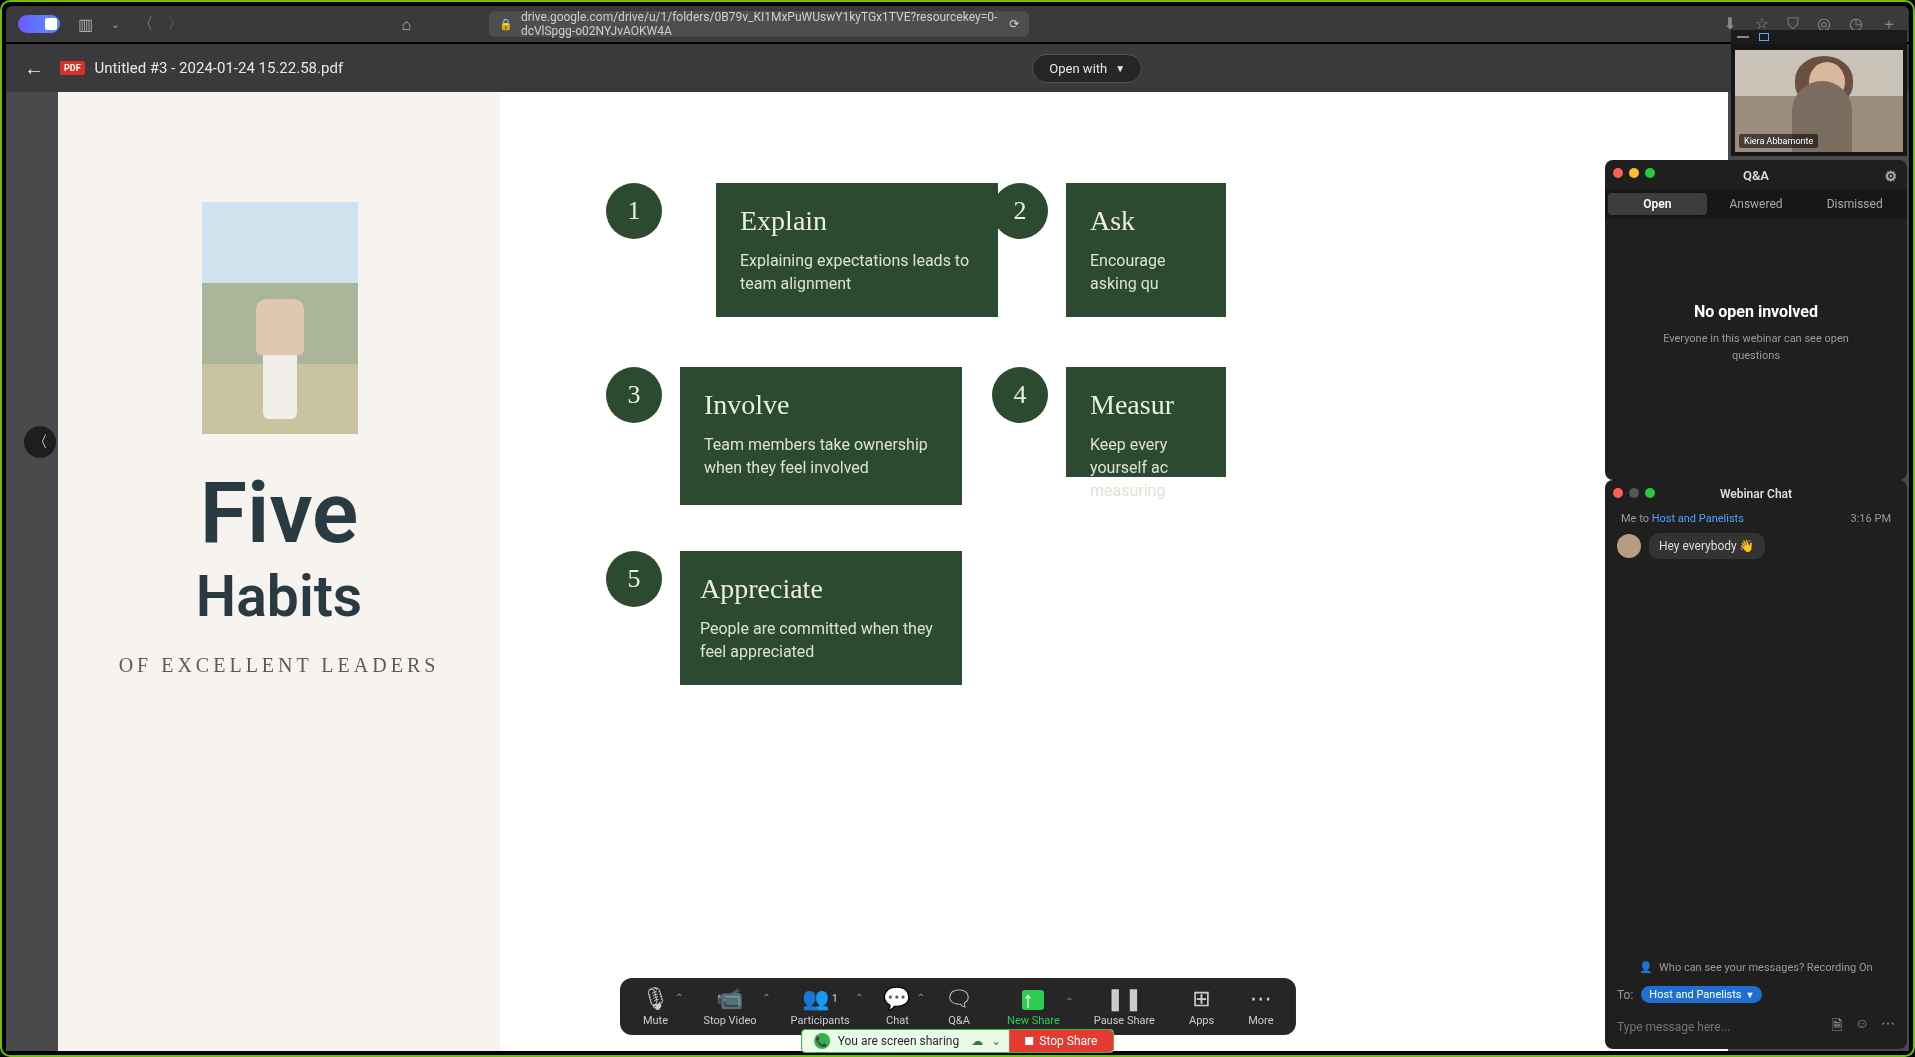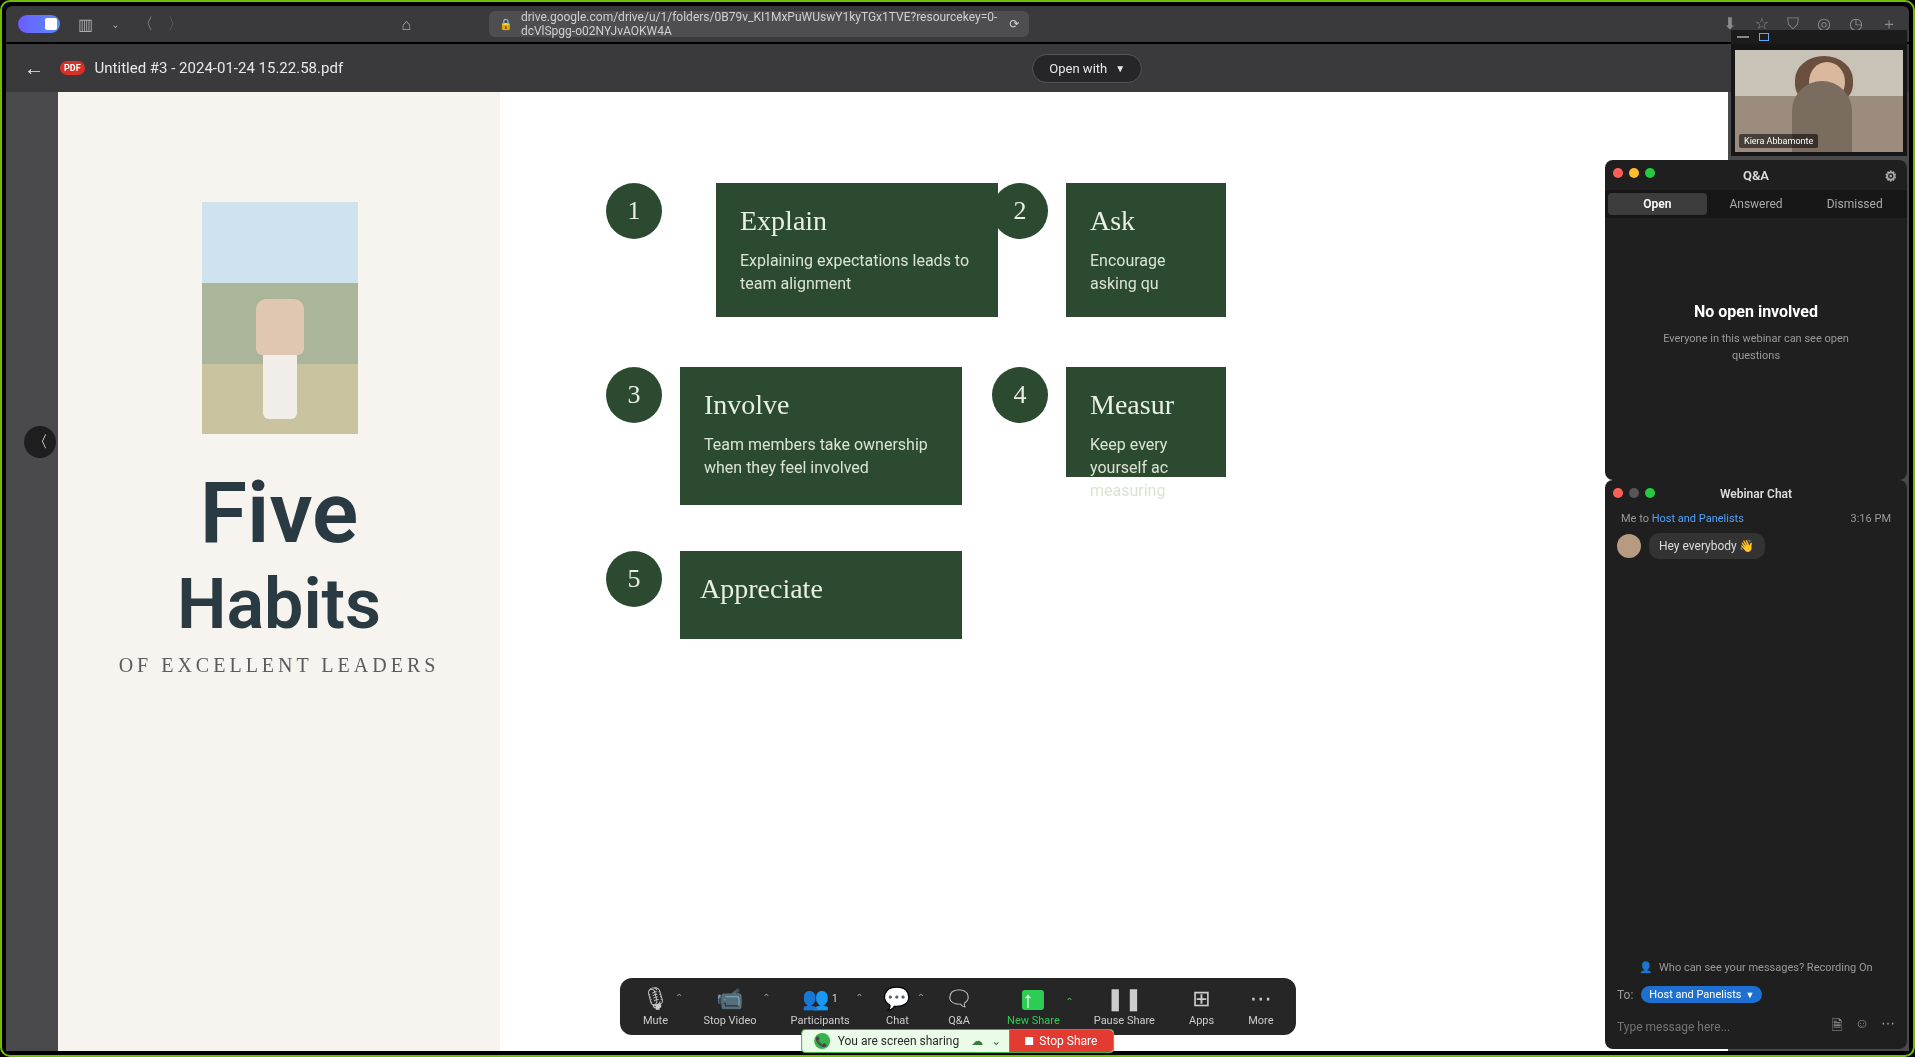--- a/index.html
+++ b/index.html
@@ -14,35 +14,35 @@
 .pill-dot{width:12px;height:12px;background:#fff;border-radius:2px;}
 .tb-icon{color:#aaa;font-size:16px;}
 .nav-arrows{display:flex; gap:14px; color:#9a9a9a;}
 .url-wrap{flex:0 0 540px; margin-left:60px; background:#4e4e50; height:26px; border-radius:6px; display:flex; align-items:center; padding:0 10px; gap:8px; color:#cfcfcf; font-size:12px;}
 .url-wrap .lock{font-size:11px;}
 .right-icons{margin-left:auto; display:flex; gap:18px; color:#8a8a8a; font-size:16px;}
 
 
 .drive-header{position:absolute; top:44px; left:6px; right:6px; height:48px; background:#3a3a3c; display:flex; align-items:center; padding:0 18px; color:#e8e8e8;}
 .back-arrow{font-size:20px; margin-right:16px;}
-.pdf-badge{background:#d93025; color:#fff; font-size:9px; font-weight:700; padding:2px 4px; border-radius:7px; margin-right:10px;}
+.pdf-badge{background:#d93025; color:#fff; font-size:9px; font-weight:700; padding:2px 4px; border-radius:2px; margin-right:10px;}
 .openwith{margin:0 auto; background:#262628; border:1px solid #555; border-radius:18px; padding:6px 16px; font-size:13px; display:flex; align-items:center; gap:8px;}
 .drive-right{display:flex; gap:24px; font-size:20px; color:#ddd;}
 
 
 .doc-area{position:absolute; top:92px; left:6px; right:6px; bottom:6px; background:#4a4a4c; overflow:hidden;}
 .page{position:absolute; top:0; left:52px; width:1670px; height:100%; background:#fff;}
 .sidebar{position:absolute; left:0; top:0; width:442px; height:100%; background:#f7f3ee;}
 .photo{position:absolute; left:144px; top:110px; width:156px; height:232px; background:linear-gradient(#cfe3ef 0 35%, #aab59a 35% 70%, #c9c49f 70%);}
 .hand{position:absolute; left:50%; top:42%; transform:translateX(-50%); width:60px; height:120px;}
 .hand .palm{width:48px;height:56px;background:#e0c7b2;border-radius:10px 10px 6px 6px;margin:0 auto;position:relative;}
 .hand .wrist{width:34px;height:70px;background:#f1eee9;margin:-6px auto 0;border-radius:6px;}
 .title-big{position:absolute; left:0; right:0; top:370px; text-align:center; font-family:Georgia,serif; color:#2a3a42;}
 .title-big .l1{font-size:86px; font-weight:600;}
-.title-big .l2{font-size:70px; font-weight:600;}
+.title-big .l2{font-size:57px; font-weight:600;}
 .subtitle{position:absolute; left:0; right:0; top:562px; text-align:center; letter-spacing:4px; color:#5b5b5b; font-size:20px; font-family:Georgia,serif;}
 
 .habit-num{position:absolute; width:56px; height:56px; border-radius:50%; background:#2b4a2f; color:#e9efe3; font-size:26px; display:flex; align-items:center; justify-content:center; font-family:Georgia,serif;}
 .habit-card{position:absolute; background:#2b4a2f; color:#e9efe3; padding:22px 24px; width:282px;}
 .habit-card h3{font-family:Georgia,serif; font-size:28px; font-weight:400; margin-bottom:12px;}
 .habit-card p{font-size:16px; line-height:1.45; color:#dbe3d3;}
 
 .prev-btn{position:absolute; left:18px; top:334px; width:32px; height:32px; border-radius:50%; background:#1e1e1e; color:#fff; display:flex; align-items:center; justify-content:center; font-size:16px;}
 
 
@@ -186,20 +186,21 @@
 
     <div class="habit-num" style="left:934px; top:275px;">4</div>
     <div class="habit-card" style="left:1008px; top:275px; width:160px; height:110px;">
       <h3>Measur</h3>
       <p>Keep every yourself ac measuring</p>
     </div>
 
     <div class="habit-num" style="left:548px; top:459px;">5</div>
     <div class="habit-card" style="left:622px; top:459px;padding-left:20px;">
       <h3>Appreciate</h3>
+      <p>People are committed when they feel appreciated</p>
     </div>
   </div>
 </div>
 
 <div class="zoom-bar">
   <div class="zb-item">
       <div class="zb-icon">🎙</div>
       <span>Mute</span>
       <span class="zb-caret">⌃</span>
     </div>

